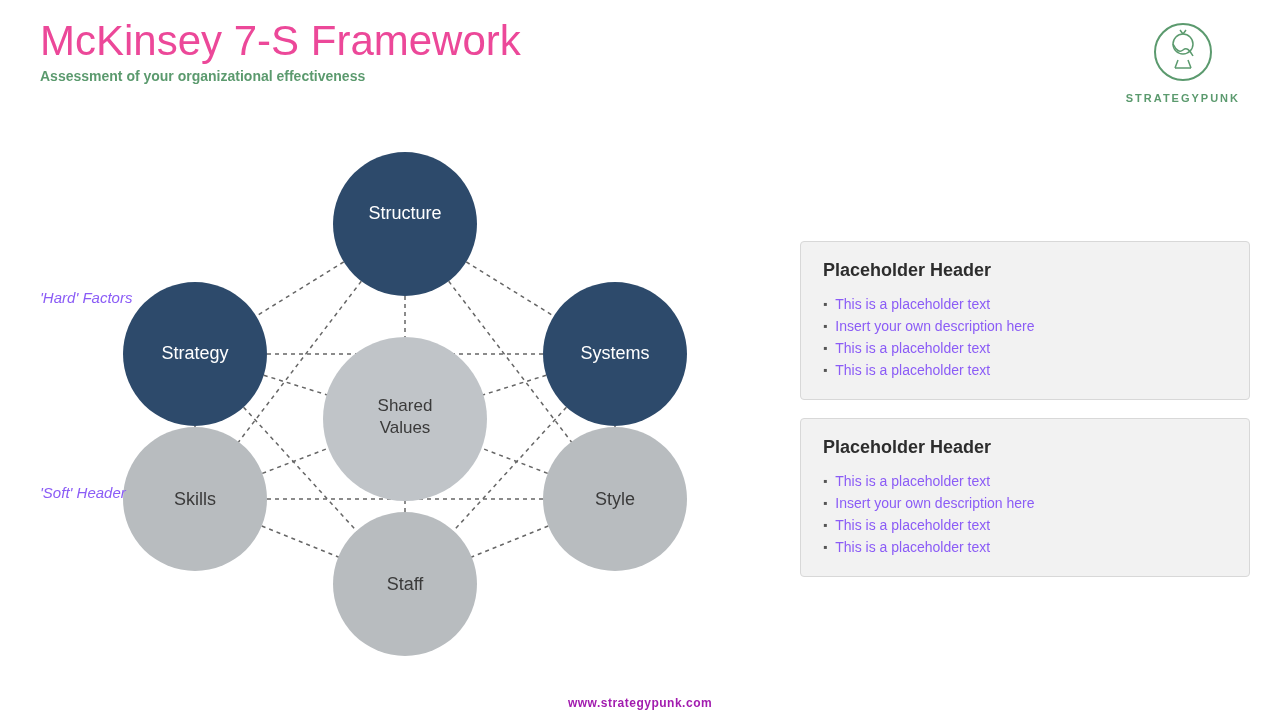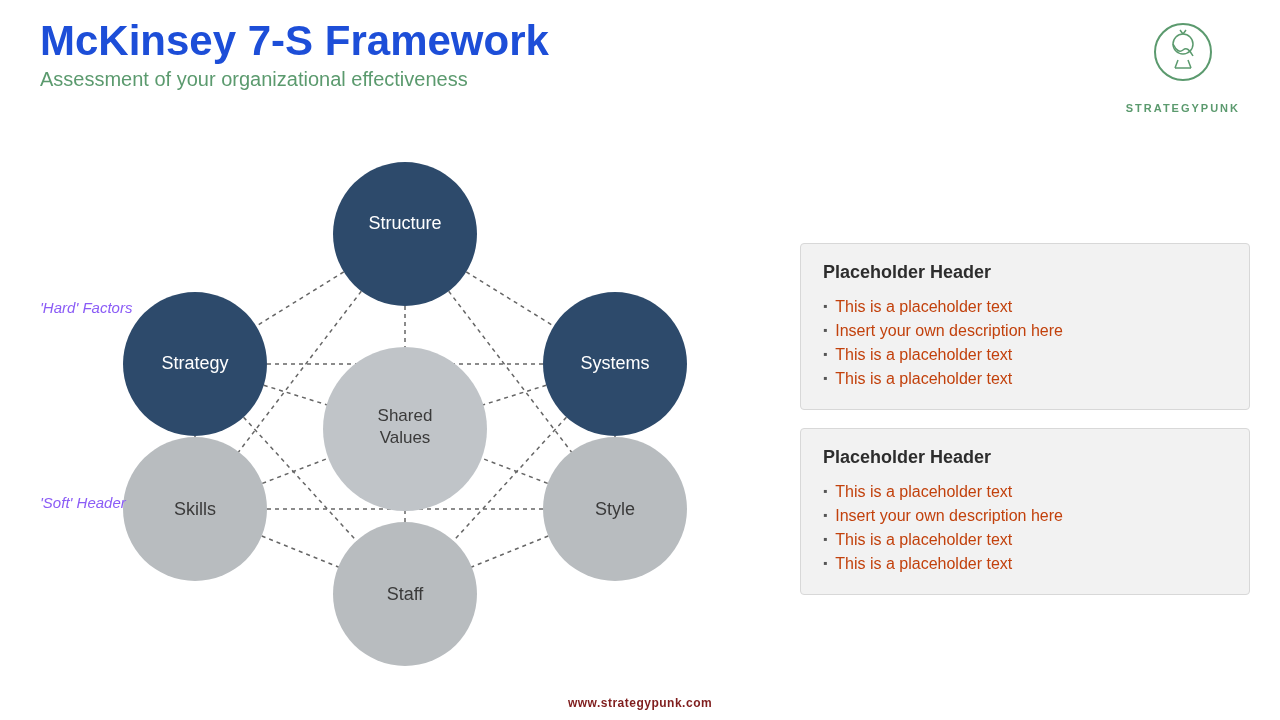--- a/index.html
+++ b/index.html
@@ -15,46 +15,46 @@
     
     .header {
       padding: 18px 40px 0 40px;
       display: flex;
       justify-content: space-between;
       align-items: flex-start;
     }
     .header-left {}
     .main-title {
       font-size: 42px;
+      font-weight: 400;
+      color: #ec4899;
+      line-height: 1.1;
+    }
+    .sub-title {
+      font-size: 14px;
       font-weight: 700;
-      color: #1d4ed8;
-      line-height: 1.1;
-    }
-    .sub-title {
-      font-size: 20px;
-      font-weight: 400;
       color: #5b9a6e;
       margin-top: 4px;
     }
     .logo-area {
       display: flex;
       flex-direction: column;
       align-items: center;
       margin-top: 4px;
     }
     .logo-icon {
       width: 60px;
       height: 60px;
     }
     .logo-text {
       font-size: 11px;
       letter-spacing: 2px;
       color: #5b9a6e;
       font-weight: 600;
-      margin-top: 20px;
+      margin-top: 10px;
     }
 
     
     .content {
       display: flex;
       flex-direction: row;
       padding: 10px 30px 10px 30px;
       gap: 20px;
       height: calc(720px - 120px);
     }
@@ -107,43 +107,43 @@
       font-weight: 700;
       color: #2d2d2d;
       margin-bottom: 12px;
     }
 
     .card-list {
       list-style: none;
       padding: 0;
     }
     .card-list li {
-      font-size: 16px;
-      color: #c2410c;
+      font-size: 14px;
+      color: #8b5cf6;
       padding: 3px 0;
       display: flex;
       align-items: flex-start;
       gap: 8px;
     }
     .card-list li::before {
       content: '▪';
       color: #555;
       font-size: 12px;
       margin-top: 1px;
       flex-shrink: 0;
     }
 
     
     .footer {
       position: absolute;
       bottom: 10px;
       left: 0; right: 0;
       text-align: center;
       font-size: 12px;
-      color: #7f1d1d;
+      color: #a21caf;
       font-weight: 600;
       letter-spacing: 0.5px;
     }
   </style>
 </head>
 <body>
 
 <div class="header">
   <div class="header-left">
     <div class="main-title">McKinsey 7-S Framework</div>

